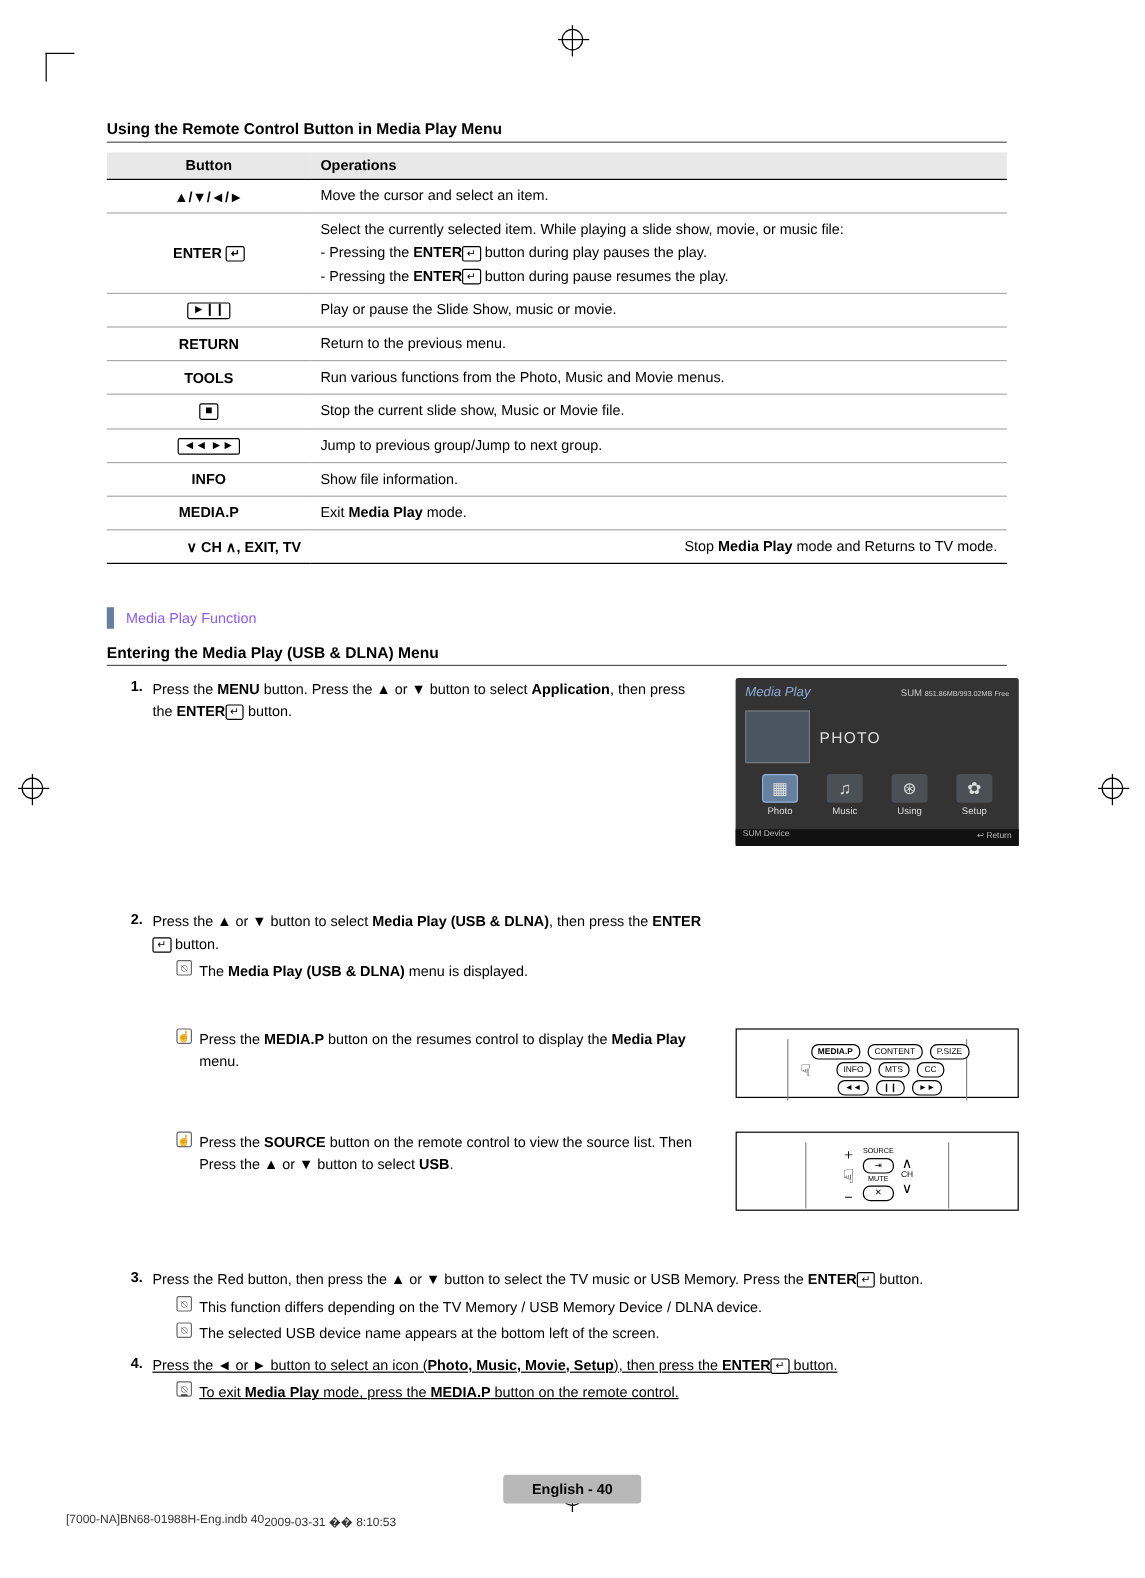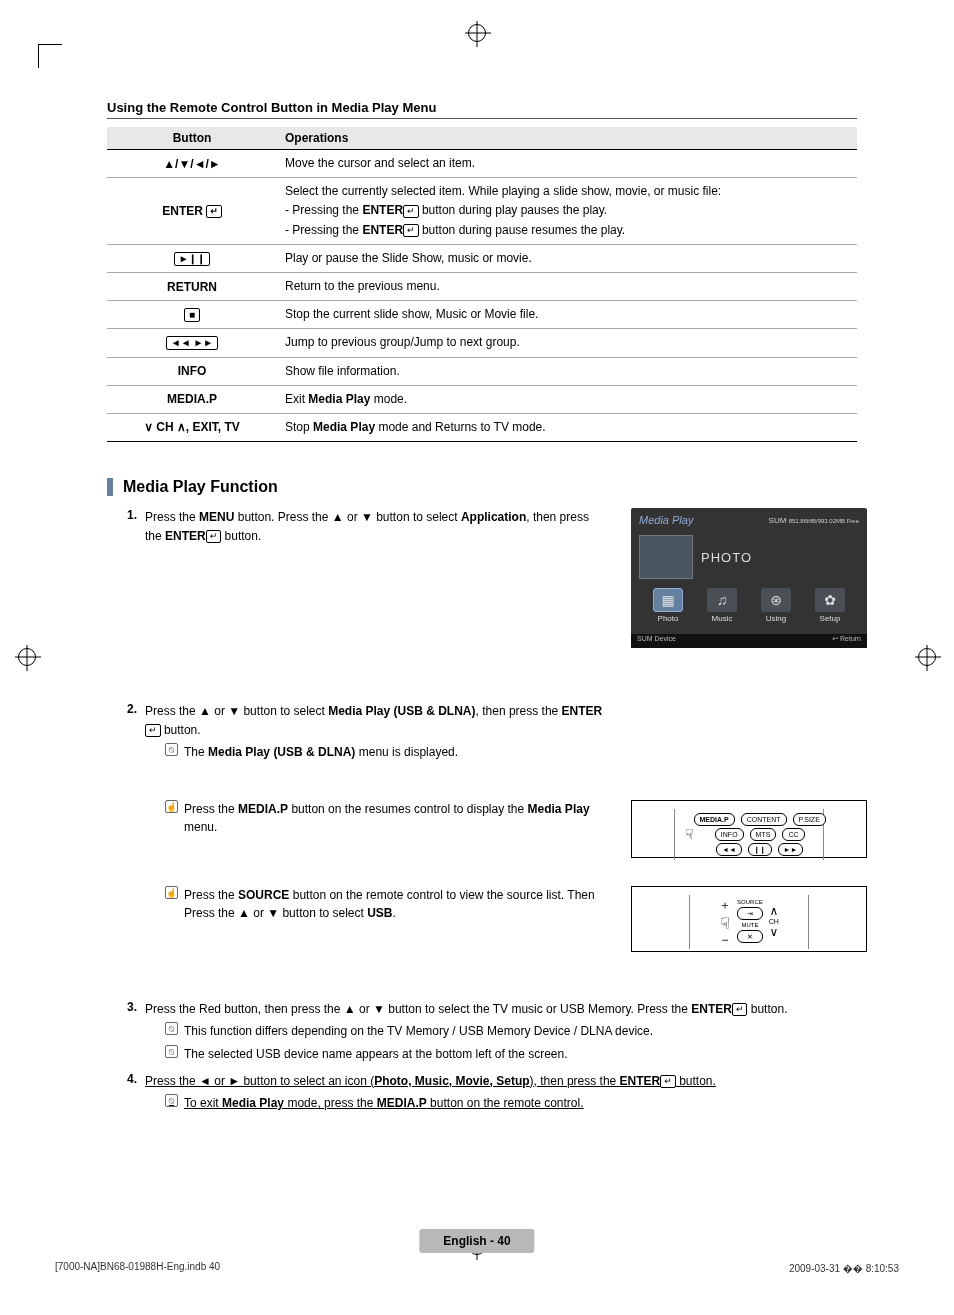--- a/index.html
+++ b/index.html
@@ -7,21 +7,21 @@
     font-family: Arial, Helvetica, sans-serif;
     background: #fff;
     color: #000;
     width: 954px;
     height: 1315px;
     position: relative;
     font-size: 12px;
   }
   .page {
     position: absolute;
-    left: 107px;
+    left: 89px;
     top: 100px;
     width: 750px;
   }
   .crop-tl, .crop-bl {
     position: absolute;
     width: 24px;
     height: 24px;
     border-color: #000;
   }
   .crop-tl { left: 38px; top: 44px; border-left: 1px solid #000; border-top: 1px solid #000; }
@@ -61,21 +61,21 @@
     border-bottom: 1px solid #000;
     padding: 4px 8px;
     text-align: center;
   }
   table.btn-table th + th { text-align: left; }
   table.btn-table td {
     border-bottom: 1px solid #aaa;
     padding: 4px 8px;
     vertical-align: top;
   }
-  table.btn-table tr:last-child td { border-bottom: 1.5px solid #000; }
+  table.btn-table tr:last-child td { border-bottom: 1.5px solid #000; text-align: right; }
   table.btn-table td.btn-col {
     text-align: center;
     font-weight: bold;
     width: 170px;
     vertical-align: middle;
   }
   .op-line { line-height: 1.6; }
   .icon-enter {
     display: inline-block;
     border: 1px solid #000;
@@ -102,23 +102,23 @@
     margin-top: 36px;
     margin-bottom: 12px;
   }
   .section-bar .bar {
     width: 6px;
     height: 18px;
     background: #6a7fa0;
     margin-right: 10px;
   }
   .section-bar .txt {
-    font-size: 16px;
-    font-weight: bold;
-    color: #000000;
+    font-size: 12px;
+    font-weight: normal;
+    color: #8b5cf6;
   }
   .intro { font-size: 12px; margin: 10px 0 24px 4px; }
   .subhead {
     font-weight: bold;
     font-size: 13px;
     border-bottom: 1.5px solid #555;
     padding-bottom: 3px;
     margin-bottom: 10px;
   }
   .steps { margin-left: 20px; }
@@ -212,21 +212,21 @@
     font-size: 12px;
     padding: 5px 24px;
     border-radius: 3px;
   }
   .footer-meta {
     position: absolute;
     bottom: 40px;
     left: 55px;
     right: 55px;
     display: flex;
-    justify-content: space-between;
+    justify-content: flex-start;
     font-size: 10px;
     color: #333;
   }
   .bold { font-weight: bold; }
 </style>
 </head>
 <body>
 
 <div class="crop-tl"></div>
 <div class="reg-mark reg-top"></div>
@@ -266,20 +266,26 @@
             <div class="op-line">Play or pause the Slide Show, music or movie.</div>
           </td>
         </tr>
         <tr>
           <td class="btn-col">RETURN</td>
           <td>
             <div class="op-line">Return to the previous menu.</div>
           </td>
         </tr>
         <tr>
+          <td class="btn-col">TOOLS</td>
+          <td>
+            <div class="op-line">Run various functions from the Photo, Music and Movie menus.</div>
+          </td>
+        </tr>
+        <tr>
           <td class="btn-col"><span class="icon-sym">■</span></td>
           <td>
             <div class="op-line">Stop the current slide show, Music or Movie file.</div>
           </td>
         </tr>
         <tr>
           <td class="btn-col"><span class="icon-sym">◄◄ ►►</span></td>
           <td>
             <div class="op-line">Jump to previous group/Jump to next group.</div>
           </td>
@@ -304,20 +310,21 @@
         </tr>
       </tbody>
   </table>
 
   <div class="section-bar">
     <div class="bar"></div>
     <div class="txt">Media Play Function</div>
   </div>
 
 
+  <div class="subhead">Entering the Media Play (USB &amp; DLNA) Menu</div>
 
   <div class="steps">
 
     <div class="stepblock" style="min-height:150px;">
       <div class="steprow">
         <span class="stepnum">1.</span>
         <div class="stepbody">
           <span>Press the </span><span class="bold">MENU</span><span> button. Press the ▲ or ▼ button to select </span><span class="bold">Application</span><span>, then press the </span><span class="bold">ENTER</span><span class="icon-enter">↵</span><span> button.</span>
         </div>
       </div>

